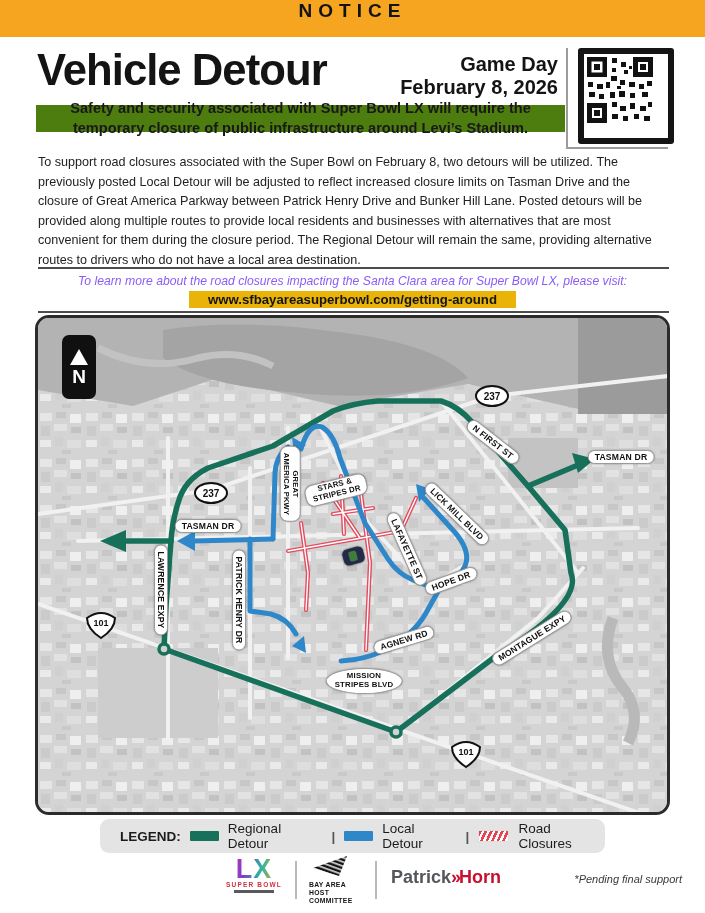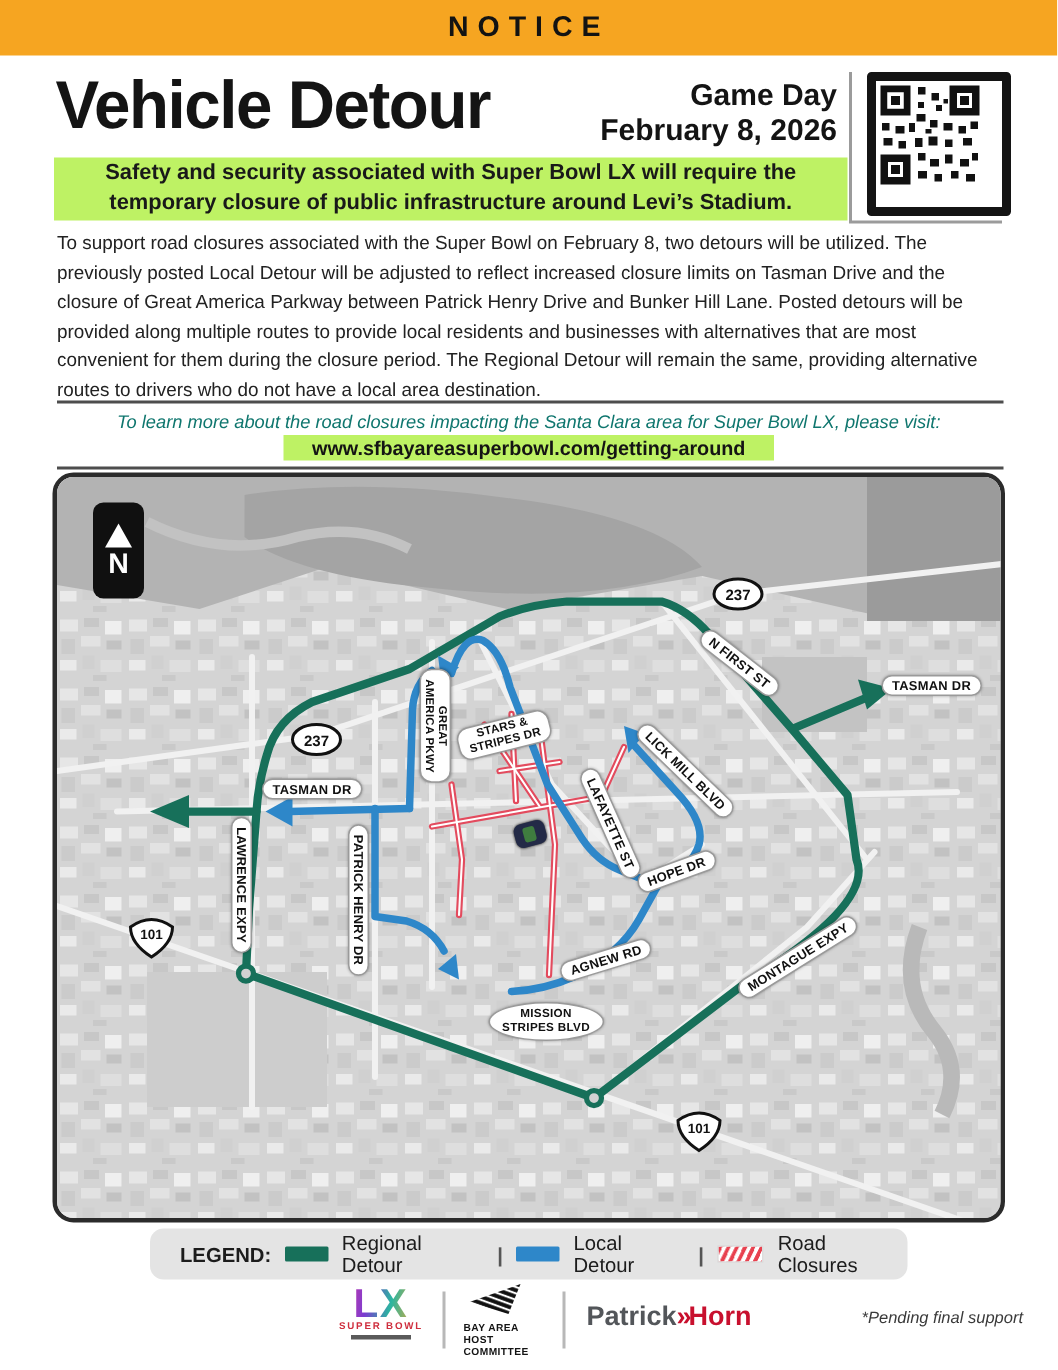--- a/index.html
+++ b/index.html
@@ -1,43 +1,43 @@
 <!DOCTYPE html>
 <html><head>
 <meta charset="utf-8">
 <style>
   html,body{margin:0;padding:0;background:#fff;}
   .page{position:relative;width:705px;height:913px;background:#fff;overflow:hidden;
         font-family:"Liberation Sans",sans-serif;color:#111;}
   
   .notice-bar{position:absolute;left:0;top:0;width:705px;height:37px;background:#F6A521;
-              display:flex;align-items:center;justify-content:center;}
+              display:flex;justify-content:center;}
   .notice-bar span{font-size:19px;font-weight:900;letter-spacing:6px;color:#131313;}
   
   .title{position:absolute;left:37px;top:44px;font-size:45px;font-weight:900;color:#141414;
          letter-spacing:-1px;transform:scaleX(.97);transform-origin:left;}
   .gameday{position:absolute;left:330px;top:53px;width:228px;text-align:right;
            font-size:20px;font-weight:900;line-height:1.15;color:#141414;}
   .hdr-vline{position:absolute;left:566px;top:48px;width:2px;height:100px;background:#9b9b9b;}
   .hdr-hline{position:absolute;left:566px;top:147px;width:102px;height:2px;background:#9b9b9b;}
   .qr{position:absolute;left:578px;top:48px;width:84px;height:84px;border:6px solid #141414;
       background:#fff;border-radius:3px;}
   .qr svg{display:block;}
   
-  .banner{position:absolute;left:36px;top:105px;width:529px;height:42px;background:#bef264;
+  .banner{position:absolute;left:36px;top:105px;width:529px;height:27px;background:#4d7c0f;
           display:flex;flex-direction:column;align-items:center;justify-content:center;
           font-size:14.6px;font-weight:800;line-height:1.35;color:#191919;text-align:center;}
   
   .body-par{position:absolute;left:38px;top:153px;width:633px;font-size:12.6px;line-height:1.55;
             color:#222;}
   .rule{position:absolute;left:38px;width:631px;height:2px;background:#4d4d4d;}
   .visit{position:absolute;left:0;top:274px;width:705px;text-align:center;font-style:italic;
-         font-size:12.2px;color:#0f766e;}
+         font-size:12.2px;color:#8b5cf6;}
   .url-line{position:absolute;left:0;top:290px;width:705px;text-align:center;}
-  .url-line span{font-size:13.2px;font-weight:800;color:#141414;background:#bef264;padding:1px 19px;}
+  .url-line span{font-size:13.2px;font-weight:800;color:#141414;background:#eab308;padding:1px 19px;}
   
   .map{position:absolute;left:35px;top:315px;width:635px;height:500px;border:3px solid #2b2b2b;
        border-radius:14px;background:#d2d2d2;overflow:hidden;box-sizing:border-box;}
   .map svg.base{position:absolute;left:0;top:0;}
   .north{position:absolute;left:24px;top:17px;width:34px;height:64px;background:#101010;
          border-radius:7px;display:flex;flex-direction:column;align-items:center;justify-content:center;gap:2px;}
   .north .tri{width:0;height:0;border-left:9px solid transparent;border-right:9px solid transparent;
               border-bottom:16px solid #fff;}
   .north span{color:#fff;font-weight:900;font-size:19px;line-height:1;}
   .pill{position:absolute;background:#fff;border:1px solid #9a9a9a;border-radius:8px;

